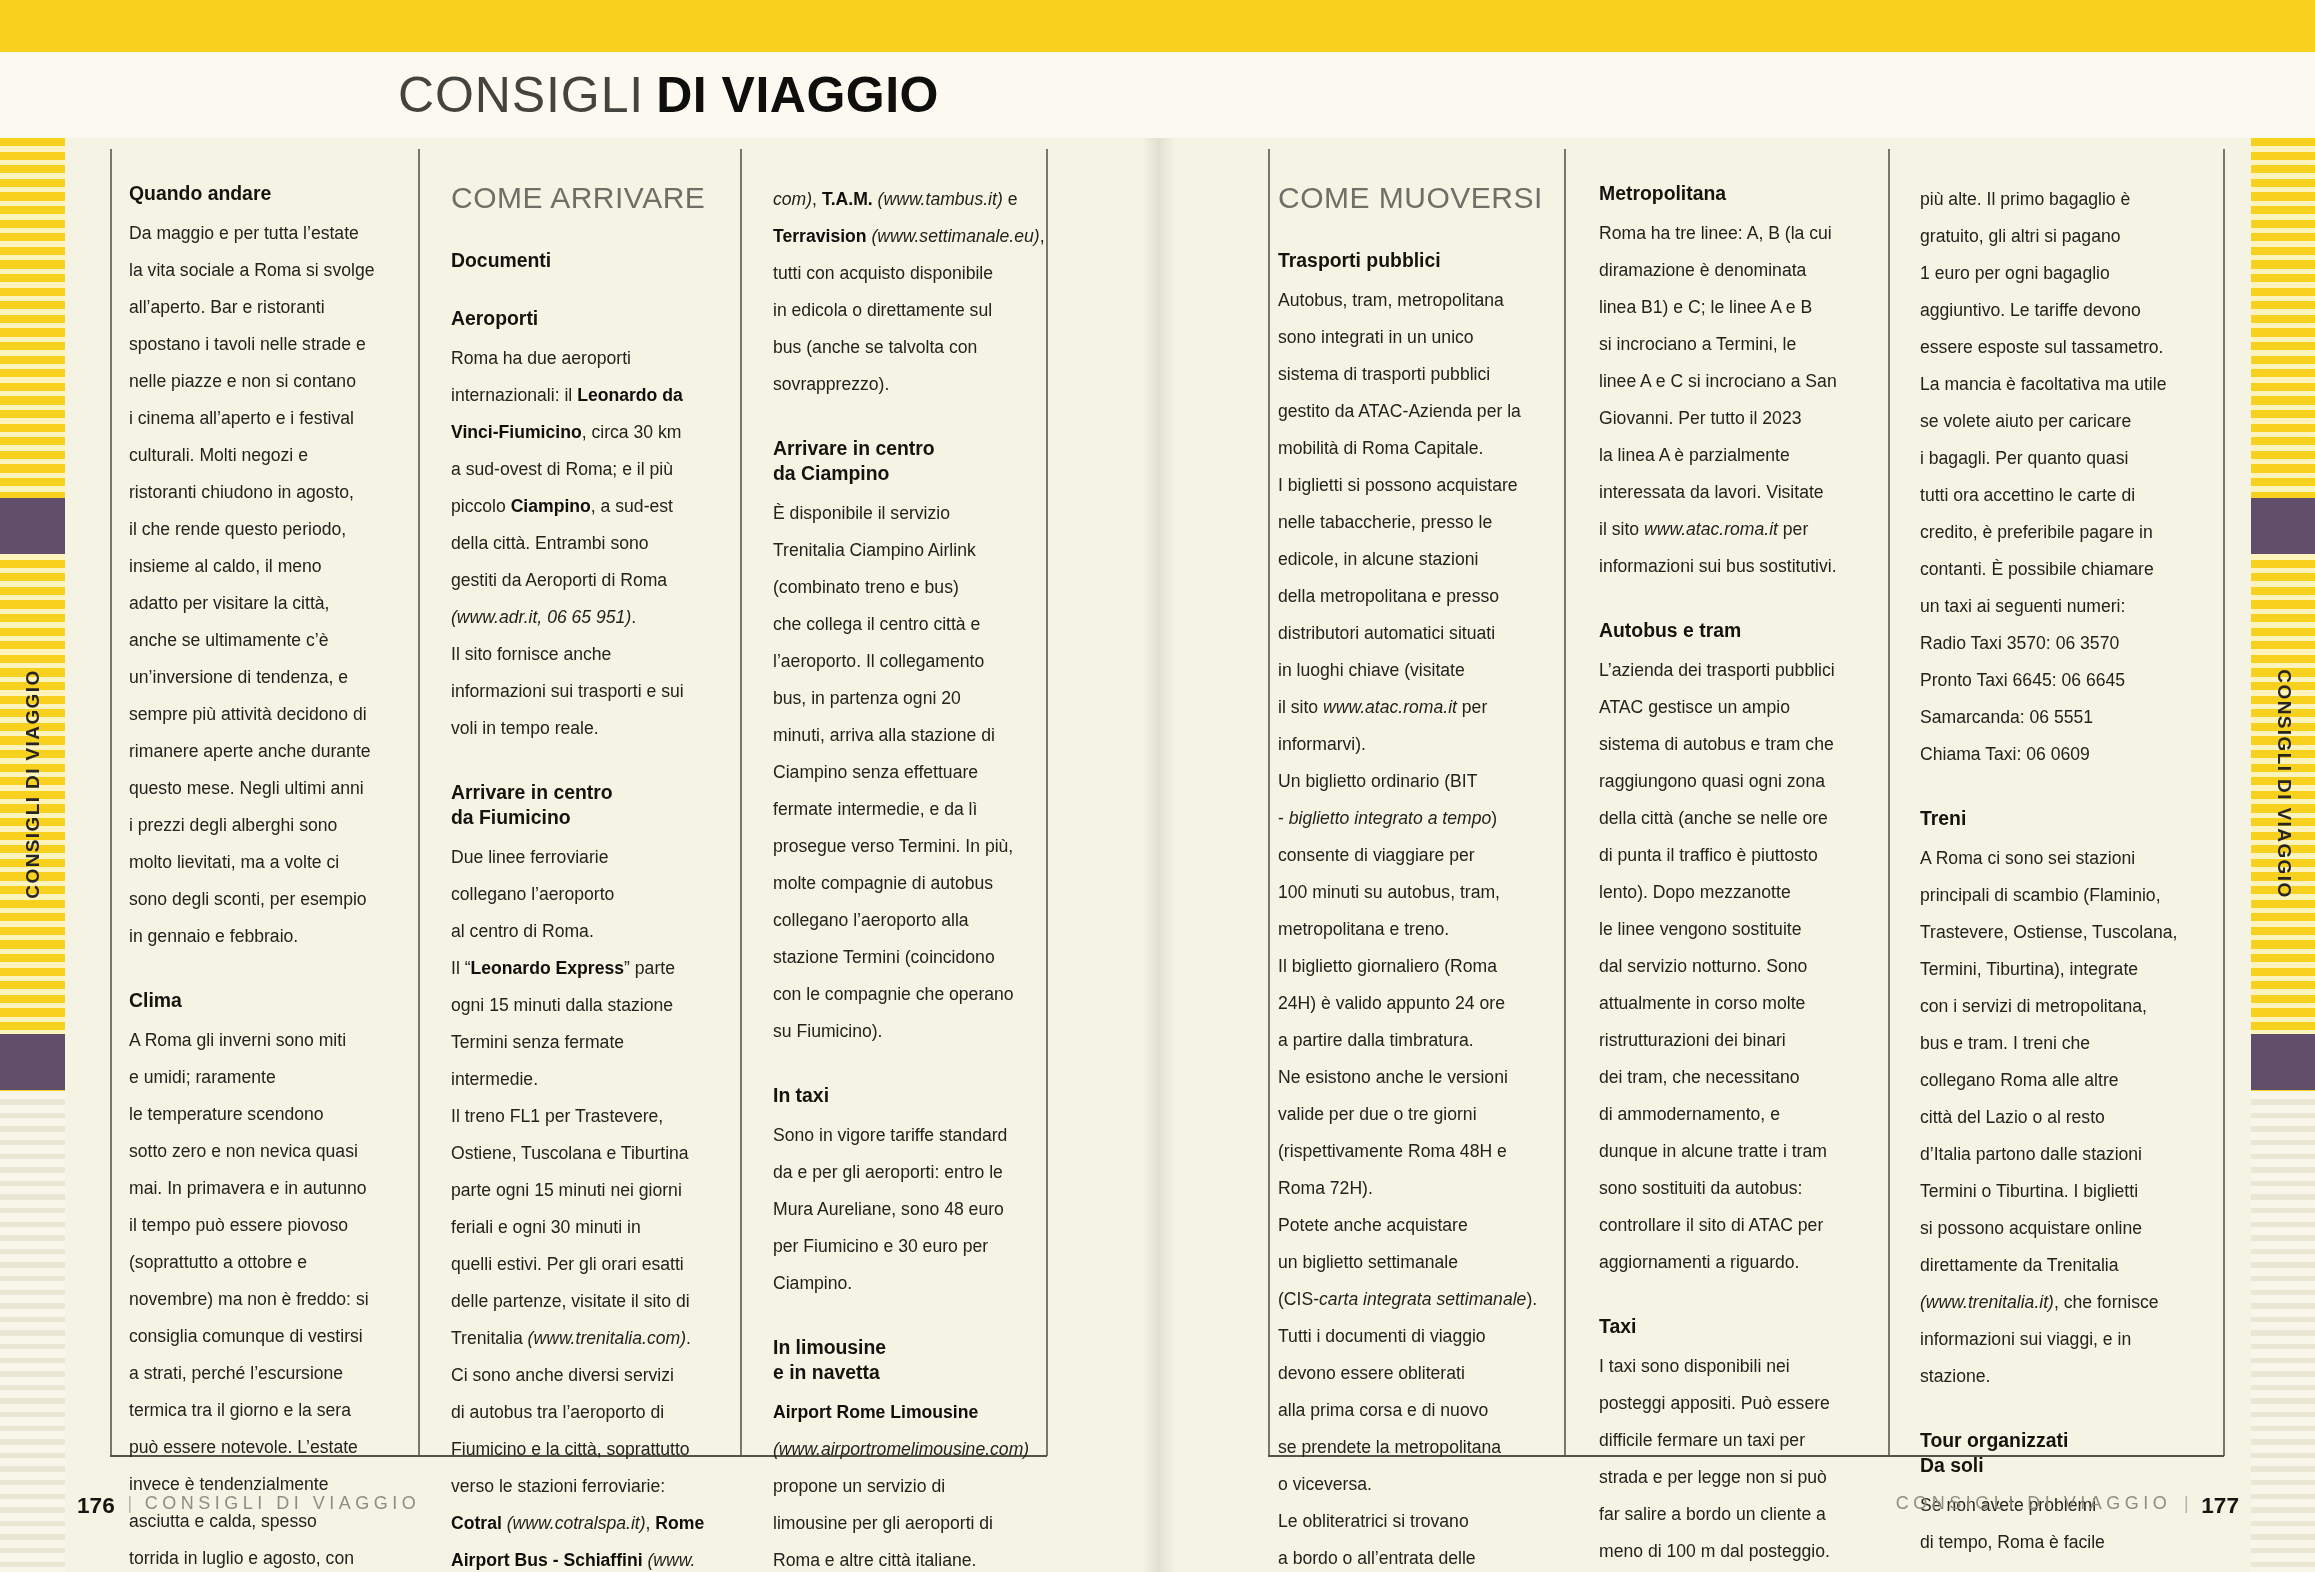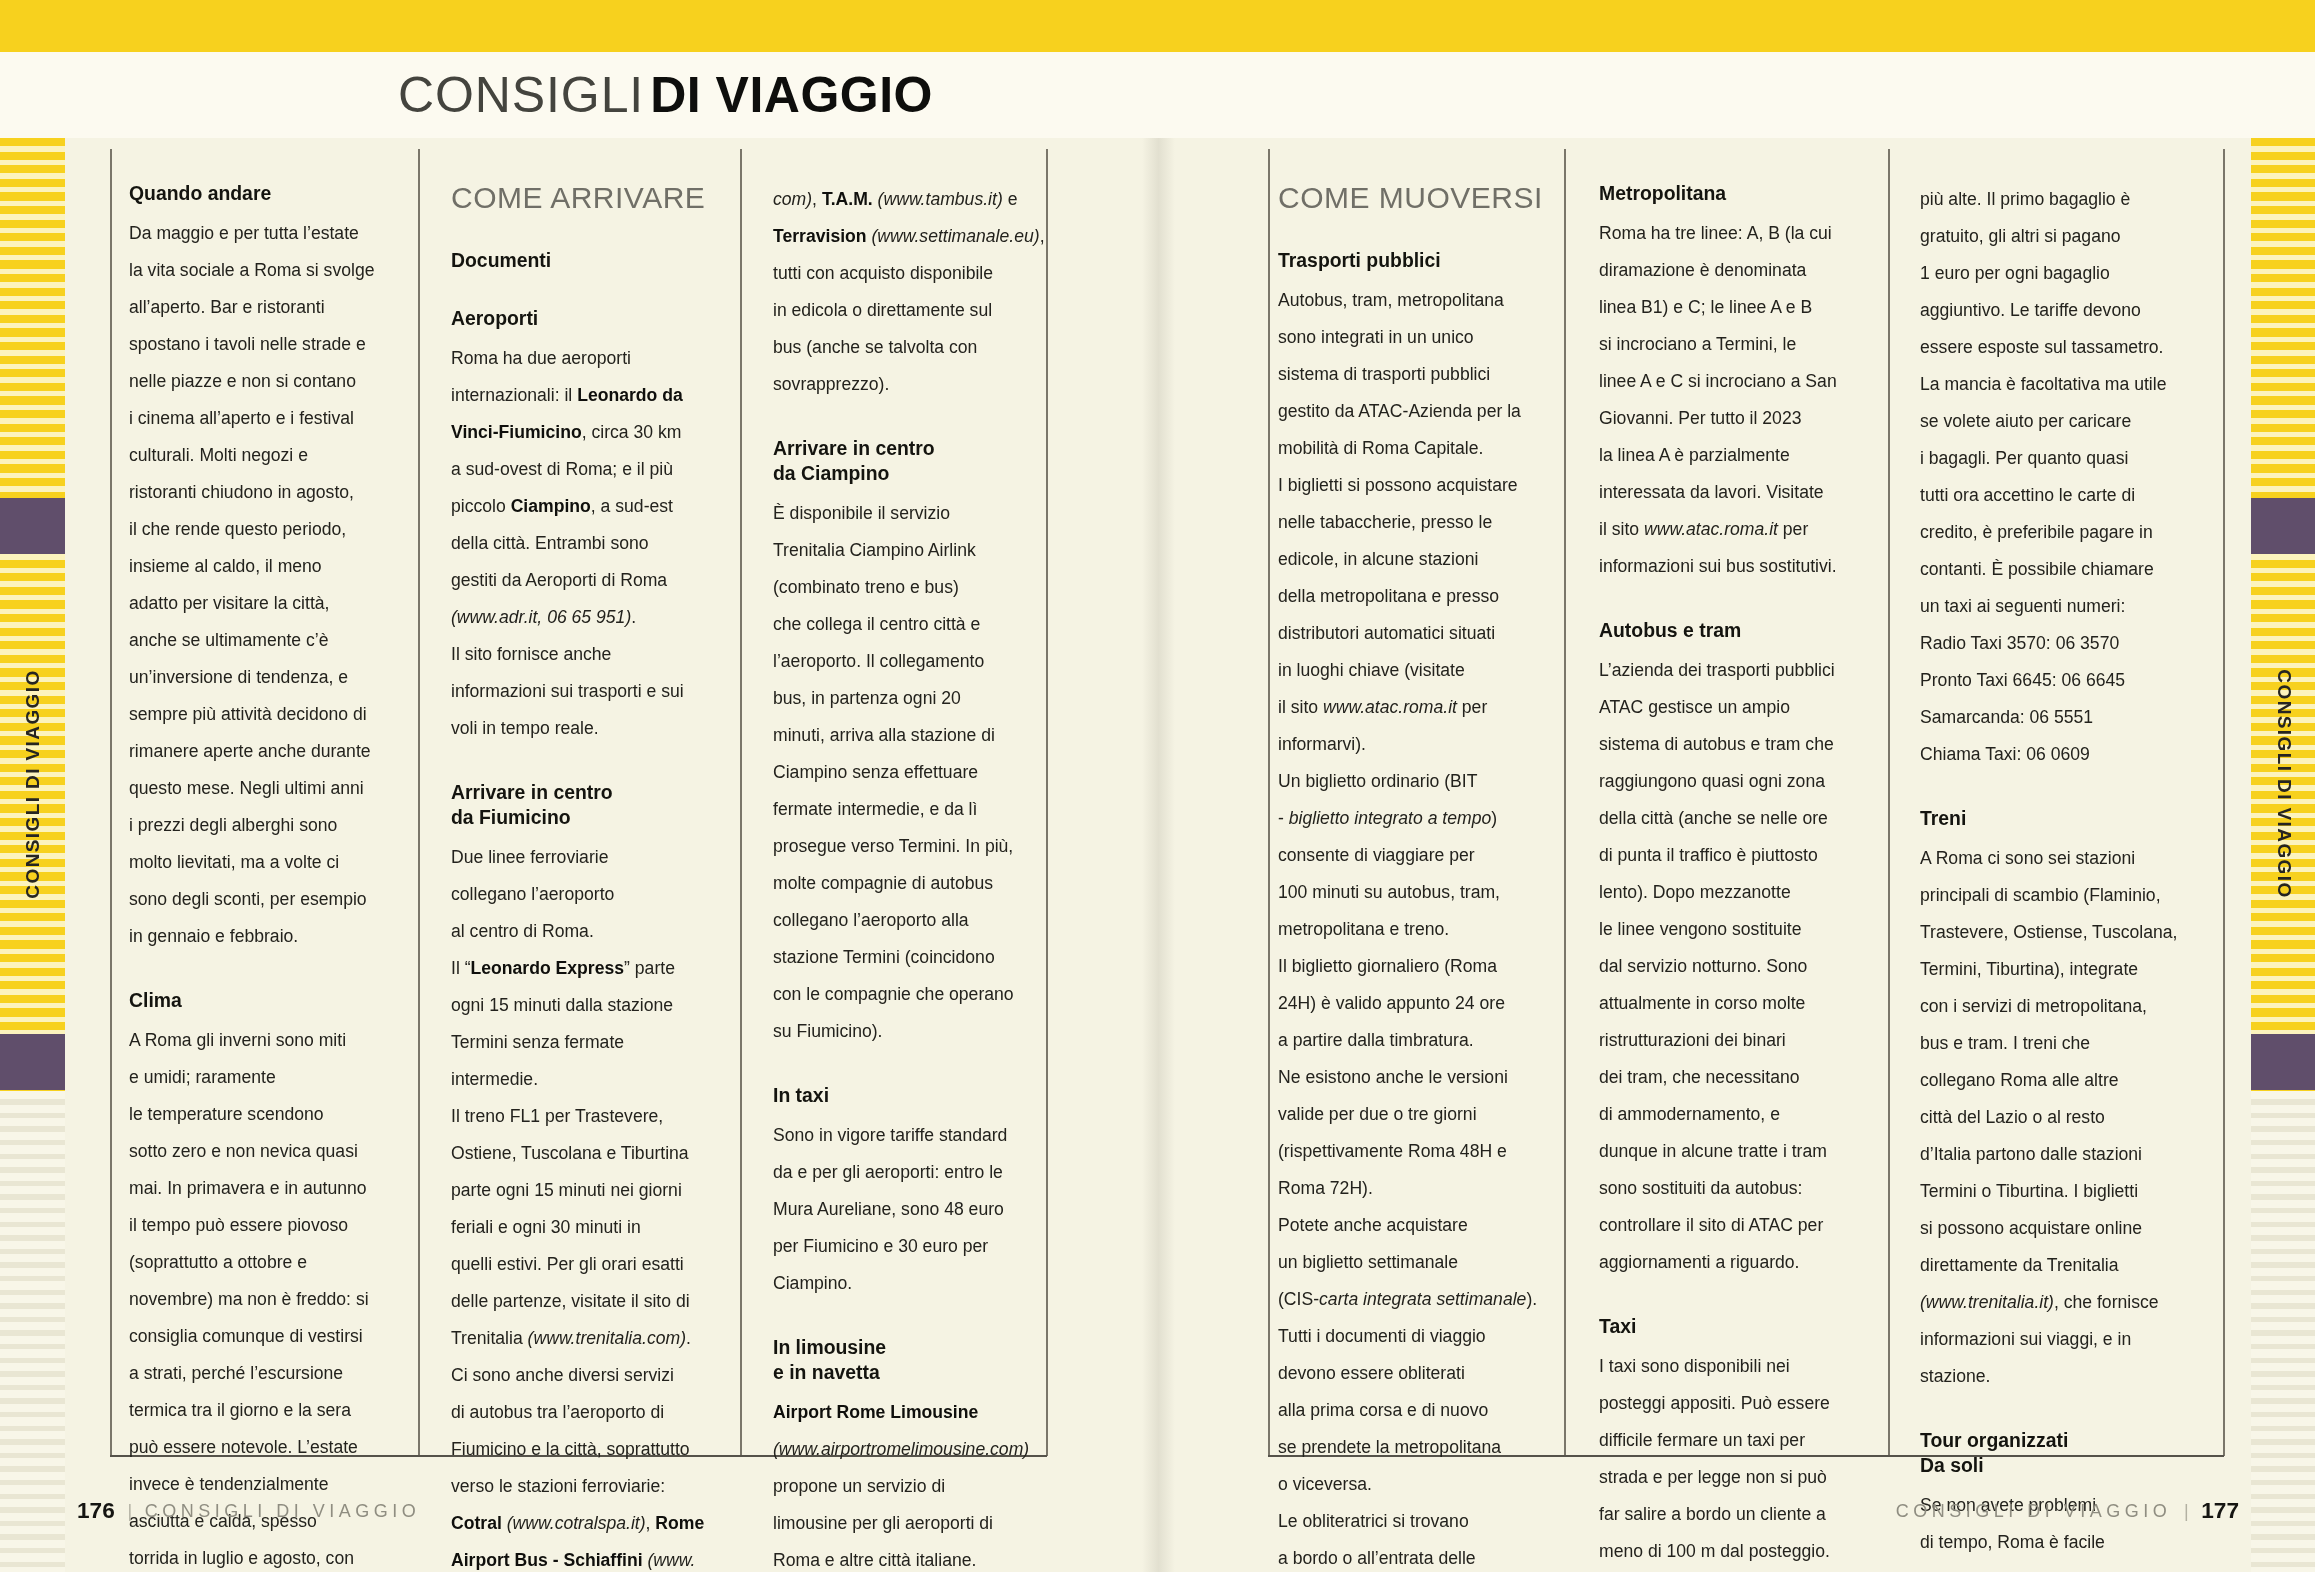--- a/index.html
+++ b/index.html
@@ -3,21 +3,21 @@
 <meta charset="utf-8">
 <style>
   html,body{margin:0;padding:0;background:#e8e6d8;}
   .page{position:relative;width:2316px;height:1572px;background:#f5f3e3;overflow:hidden;
         font-family:"Liberation Sans",sans-serif;}
   .topbar{position:absolute;left:0;top:0;width:2316px;height:52px;background:#f7d11e;}
   .headerband{position:absolute;left:0;top:52px;width:2316px;height:86px;background:#fcfaf0;}
   .pagetitle{position:absolute;left:398px;top:0;height:86px;display:flex;align-items:center;
              font-size:50px;letter-spacing:0.9px;}
   .t-light{font-weight:400;color:#44443e;}
-  .t-bold{font-weight:700;color:#0e0e0c;margin-left:6px;letter-spacing:0.5px;}
+  .t-bold{font-weight:700;color:#0e0e0c;margin-left:12px;letter-spacing:0.5px;}
   .tab{position:absolute;top:138px;width:65px;height:1435px;}
   .tab-left{left:0;}
   .tab-right{left:2251px;}
   .stripes-bright{position:absolute;left:0;width:65px;top:0;height:953px;
      background:repeating-linear-gradient(180deg,#f7d11e 0 8.1px,#fcf3bd 8.1px 13.6px);}
   .stripes-pale{position:absolute;left:0;width:65px;top:953px;height:482px;
      background:repeating-linear-gradient(180deg,#f8f6e8 0 8.1px,#e9e6d3 8.1px 13.6px);}
   .purple{position:absolute;left:0;width:65px;height:56px;background:#604e6b;}
   .purple.p1{top:360px;}
   .purple.p2{top:896px;}
@@ -29,21 +29,21 @@
   .hrule{position:absolute;top:1455px;height:1.8px;background:#55524a;}
   .crease{position:absolute;left:1142px;top:138px;width:33px;height:1435px;
      background:linear-gradient(90deg,rgba(0,0,0,0) 0%,rgba(60,55,40,0.10) 50%,rgba(0,0,0,0) 100%);}
   .col{position:absolute;top:181px;width:276px;}
   .col > :first-child{margin-top:0;}
   .title{font-size:30px;line-height:34px;font-weight:400;color:#706f67;
          letter-spacing:0.5px;margin:0 0 27px 0;}
   .subhead{font-size:19.4px;line-height:25px;font-weight:700;color:#14140f;margin:33px 0 9px 0;}
   .para{font-size:17.6px;line-height:37px;color:#23221d;margin:0;}
   .para b{color:#0f0f0c;}
-  .footer{position:absolute;top:1493px;height:36px;display:flex;align-items:center;gap:12.7px;
+  .footer{position:absolute;top:1493px;height:36px;display:flex;align-items:flex-start;gap:12.7px;
           font-size:18px;}
   .footer-left{left:77px;}
   .footer-right{right:77px;}
   .pgnum{font-weight:700;font-size:22.6px;color:#151512;}
   .pgsep{color:#b3b1a2;font-weight:400;}
   .pglabel{color:#8f8d81;letter-spacing:4.5px;}
 </style>
 </head>
 <body>
 

